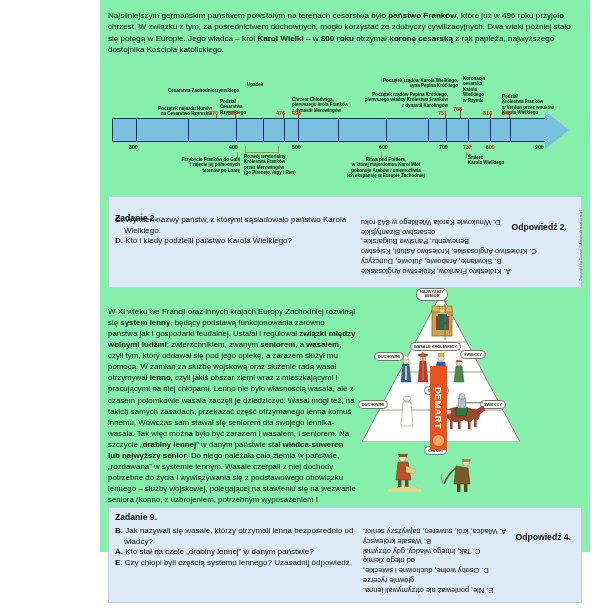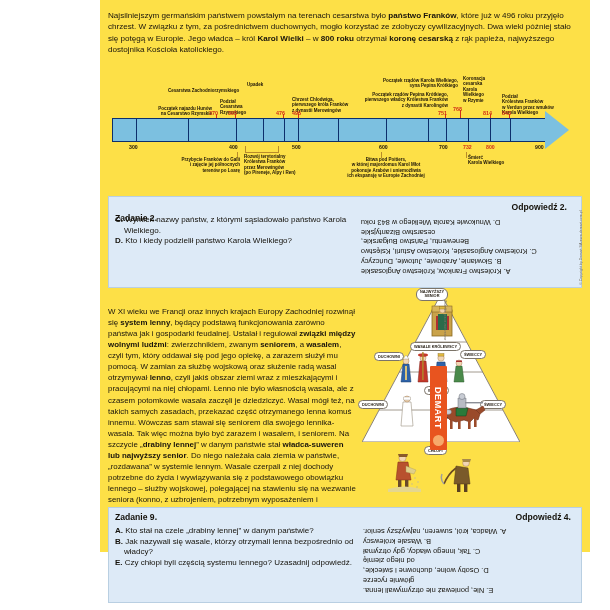--- a/index.html
+++ b/index.html
@@ -4,21 +4,21 @@
 <style>
   html,body{margin:0;padding:0;}
   body{
     width:610px;height:610px;overflow:hidden;
     background:#ffffff;
     font-family:"Liberation Sans", sans-serif;
     -webkit-font-smoothing:antialiased;
   }
   .page{
     position:absolute;left:100px;top:0;width:490px;height:552px;
-    background:#fde047;
+    background:#86efac;
   }
   .leftmargin{position:absolute;left:0;top:0;width:100px;height:610px;background:#ffffff;}
   .rightmargin{position:absolute;left:590px;top:0;width:20px;height:610px;background:#ffffff;}
 
   
   .intro{position:absolute;left:8px;top:10px;width:474px;}
   .intro p{margin:0 0 7px 0;font-size:8.1px;line-height:1.42;color:#19140c;text-align:left;}
   .b{font-weight:bold;}
 
   
@@ -34,21 +34,21 @@
   .ev.r{text-align:right;}
   .scale{position:absolute;font-size:5.2px;font-weight:bold;color:#1a1208;}
   .scale.red{color:#d03018;}
   .below{position:absolute;font-size:4.5px;font-weight:bold;line-height:1.2;color:#1a1208;white-space:nowrap;}
   .below.r{text-align:right;}
   .bracket{position:absolute;border-left:1px solid #b88b2a;border-bottom:1px solid #b88b2a;border-right:1px solid #b88b2a;}
 
   
   .taskbox{position:absolute;background:#ddeaf7;border:1px solid #b9cfe2;box-sizing:border-box;}
   .task-hdr{font-size:8.6px;font-weight:bold;color:#14110a;}
-  .ans-hdr{font-size:8.6px;font-weight:bold;color:#14110a;text-align:right;}
+  .ans-hdr{font-size:8.6px;font-weight:bold;color:#14110a;text-align:right;margin-top:20px;}
   .qlist{font-size:8px;line-height:1.34;color:#14110a;}
   .qlist div{margin-bottom:0px;}
   .ql{padding-left:9px;text-indent:-9px;}
   .answers{font-size:7.4px;line-height:1.33;color:#14110a;text-align:right;
            transform:rotate(180deg);}
   .answers div{padding:0;}
 
   
   .vcopy{position:absolute;font-size:3.6px;color:#6f6a5c;white-space:nowrap;
          transform:rotate(-90deg);transform-origin:left top;}
@@ -294,22 +294,22 @@
     <span>DEMART</span>
     <div class="dot"></div>
   </div>
   <div class="sidecopy" style="left:347px;top:300px;">Wszelkie prawa zastrzeżone</div>
 
   <div class="taskbox" style="left:8px;top:507px;width:474px;height:96px;">
     <div style="position:absolute;left:6px;top:4px;" class="task-hdr">Zadanie 9.</div>
     <div style="position:absolute;right:10px;top:4px;" class="ans-hdr">Odpowiedź 4.</div>
 
     <div class="qlist" style="position:absolute;left:6px;top:18px;width:245px;">
+      <div class="ql"><span class="b">B.</span> Jak nazywali się wasale, którzy otrzymali lenna bezpośrednio od władcy?</div>
       <div class="ql"><span class="b">A.</span> Kto stał na czele „drabiny lennej” w danym państwie?</div>
-      <div class="ql"><span class="b">B.</span> Jak nazywali się wasale, którzy otrzymali lenna bezpośrednio od władcy?</div>
       <div class="ql"><span class="b">E.</span> Czy chłopi byli częścią systemu lennego? Uzasadnij odpowiedź.</div>
     </div>
 
     <div class="answers" style="position:absolute;left:254px;top:18px;width:212px;">
       <div>E. Nie, ponieważ nie otrzymywali lenna.</div>
       <div>głównie rycerze</div>
       <div>D. Osoby wolne, duchowne i świeckie,</div>
       <div>od niego ziemię</div>
       <div>C. Tak, innego władcy, gdy otrzymał</div>
       <div>B. Wasale królewscy</div>

